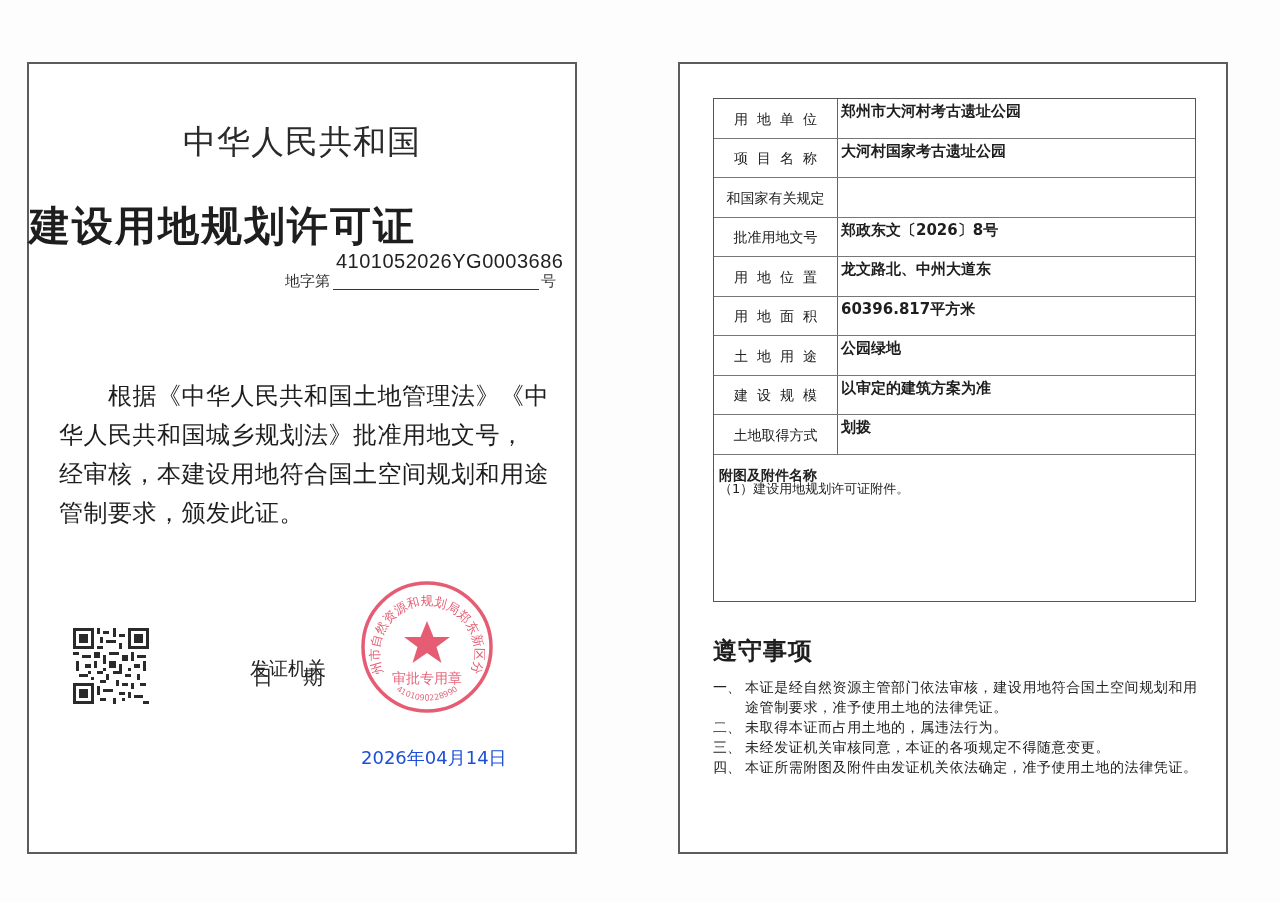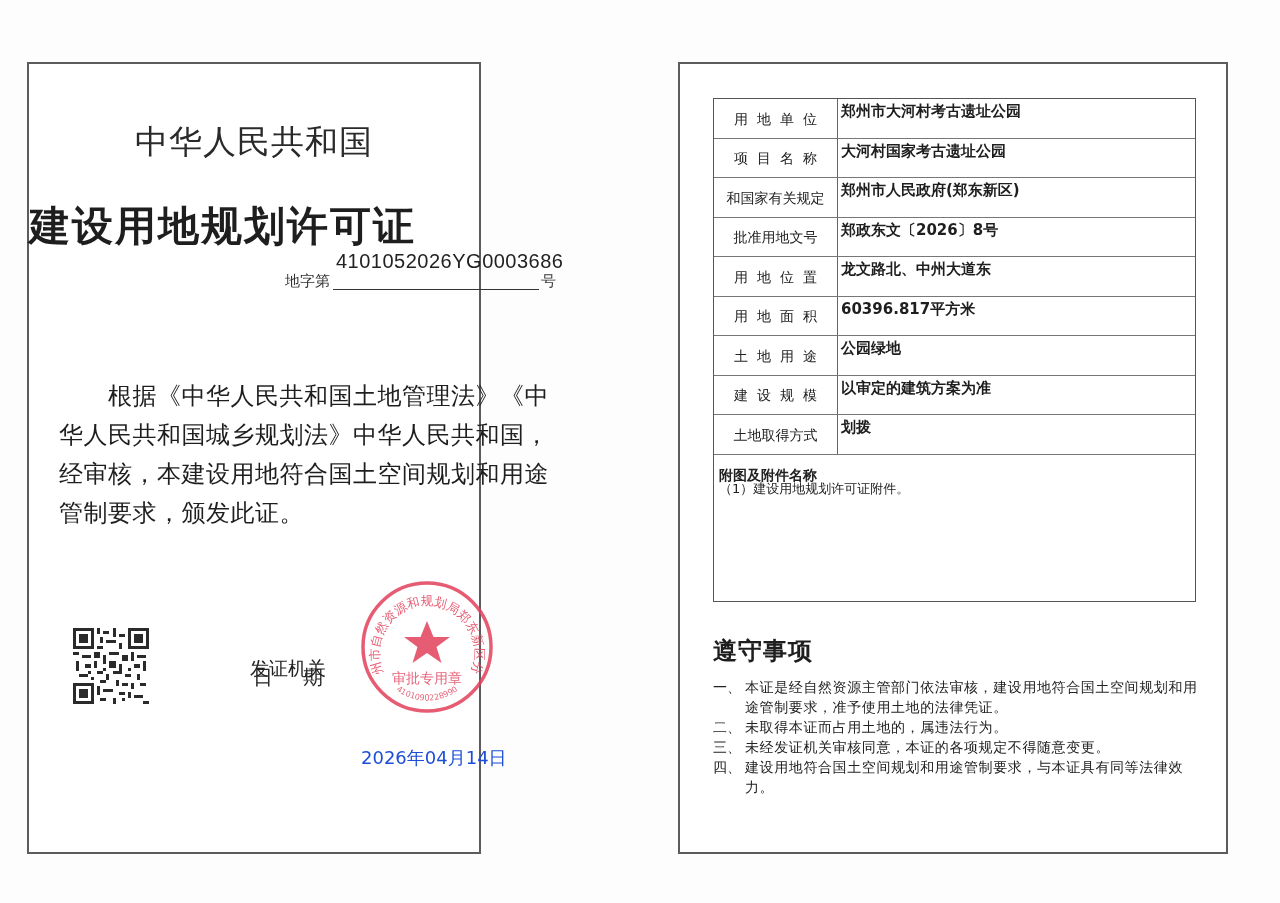--- a/index.html
+++ b/index.html
@@ -3,21 +3,21 @@
 <meta charset="utf-8">
 <style>
   html, body { margin: 0; padding: 0; }
   body {
     width: 1280px; height: 903px; background: #fdfdfd; position: relative;
     overflow: hidden; font-family: "DejaVu Sans", "Liberation Sans", sans-serif; color: #1a1a1a;
   }
   .page {
     position: absolute; background: #ffffff; border: 2px solid #5c5c5c; box-sizing: border-box;
   }
-  #left-page { left: 27px; top: 62px; width: 454px; height: 792px; }
+  #left-page { left: 27px; top: 62px; width: 550px; height: 792px; }
   #right-page { left: 678px; top: 62px; width: 550px; height: 792px; }
 
   .abs { position: absolute; white-space: nowrap; }
 
   
   .country { left: 0; width: 100%; top: 56px; text-align: center; font-size: 33px; font-family: "DejaVu Sans", sans-serif; color: #2a2a2a; font-weight: 300; letter-spacing: 1px; }
   .title { left: 0; width: 100%; top: 135px; text-align: left; font-size: 41px; font-weight: bold; color: #1e1e1e; letter-spacing: 2px; }
   .cert-no { left: 307px; top: 186px; font-size: 20px; font-family: Liberation Sans, sans-serif; color: #222; letter-spacing: 0.5px; }
   .cert-prefix { left: 256px; top: 208px; font-size: 15px; color: #333; }
   .cert-line { left: 304px; top: 225px; width: 206px; border-bottom: 1px solid #333; }
@@ -60,21 +60,21 @@
 <div id="left-page" class="page">
   <div class="abs country">中华人民共和国</div>
   <div class="abs title">建设用地规划许可证</div>
   <div class="abs cert-no">4101052026YG0003686</div>
   <div class="abs cert-prefix">地字第</div>
   <div class="abs cert-line"></div>
   <div class="abs cert-suffix">号</div>
 
   <div class="abs body-text">
     <p>　　根据《中华人民共和国土地管理法》《中</p>
-    <p>华人民共和国城乡规划法》中华人民共和国，</p>
+    <p>华人民共和国城乡规划法》批准用地文号，</p>
     <p>经审核，本建设用地符合国土空间规划和用途</p>
     <p>管制要求，颁发此证。</p>
   </div>
 
   <svg class="abs qr" viewBox="0 0 25 25" shape-rendering="crispEdges">
     <rect width="25" height="25" fill="#fff"></rect>
     <g fill="#2a2a2a">
       <rect x="0" y="0" width="7" height="7"></rect>
         <rect x="1" y="1" width="5" height="5" fill="#fff"></rect>
         <rect x="2" y="2" width="3" height="3"></rect>
@@ -161,21 +161,20 @@
     <div class="row">
       <div class="lbl spaced">用地单位</div>
       <div class="val">郑州市大河村考古遗址公园</div>
     </div>
     <div class="row">
       <div class="lbl spaced">项目名称</div>
       <div class="val">大河村国家考古遗址公园</div>
     </div>
     <div class="row">
       <div class="lbl">和国家有关规定</div>
-      <div class="val">郑州市人民政府(郑东新区)</div>
     </div>
     <div class="row">
       <div class="lbl">批准用地文号</div>
       <div class="val">郑政东文〔2026〕8号</div>
     </div>
     <div class="row">
       <div class="lbl spaced">用地位置</div>
       <div class="val">龙文路北、中州大道东</div>
     </div>
     <div class="row">
@@ -209,16 +208,16 @@
     <div class="rule">
       <span class="num">二、</span>
       <span class="txt">未取得本证而占用土地的，属违法行为。</span>
     </div>
     <div class="rule">
       <span class="num">三、</span>
       <span class="txt">未经发证机关审核同意，本证的各项规定不得随意变更。</span>
     </div>
     <div class="rule">
       <span class="num">四、</span>
-      <span class="txt">建设用地符合国土空间规划和用途管制要求，与本证具有同等法律效力。</span>
+      <span class="txt">本证所需附图及附件由发证机关依法确定，准予使用土地的法律凭证。</span>
     </div>
   </div>
 </div>
 
 </body></html>

